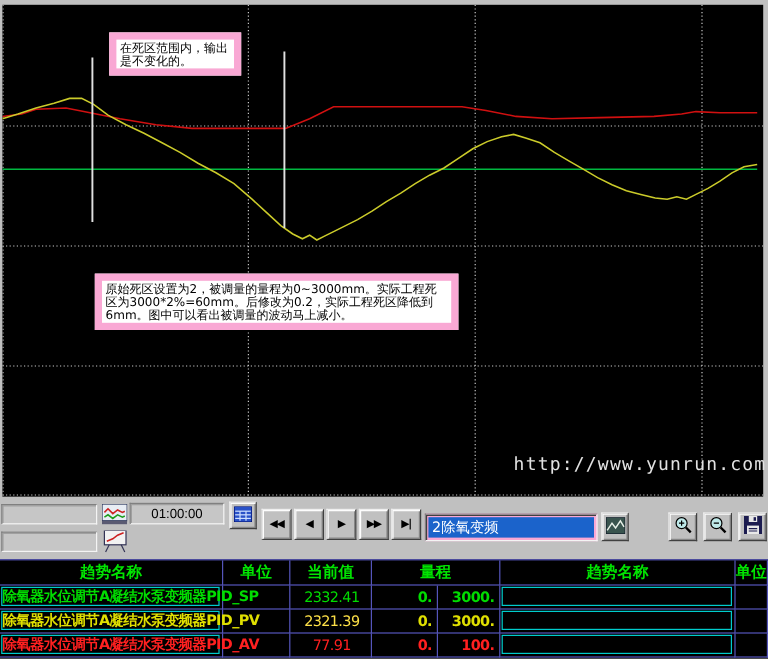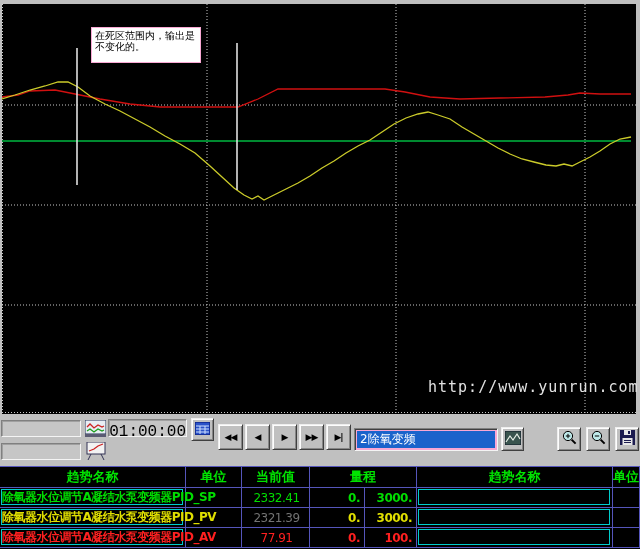--- a/index.html
+++ b/index.html
@@ -3,40 +3,40 @@
 <meta charset="utf-8">
 <style>
   * { margin:0; padding:0; box-sizing:border-box; }
   html,body { width:640px; height:549px; overflow:hidden; background:#c0c0c0;
               font-family:"DejaVu Sans", sans-serif; }
   #stage { position:relative; width:640px; height:549px; background:#c0c0c0; }
 
   
   #plot { position:absolute; left:2px; top:4px; width:634px; height:410px; background:#000; }
   #plot-svg { position:absolute; left:0; top:0; }
-  .annot { position:absolute; background:#ffffff; border:1px solid #f9a8d4; color:#000;
+  .annot { position:absolute; background:#ffffff; border:6px solid #f9a8d4; color:#000;
            font-size:10px; line-height:11px; padding:2px 3px; overflow:hidden; }
   #annot-1 { left:89px; top:23px; width:110px; height:36px; }
   #annot-2 { left:77px; top:224px; width:303px; height:47px; }
   #watermark { position:absolute; left:426px; top:374px; font-family:"DejaVu Sans Mono", monospace;
                font-size:15px; letter-spacing:1px; color:#e2e2e2; white-space:nowrap; }
 
   
   #toolbar { position:absolute; left:0; top:414px; width:640px; height:52px; background:#c0c0c0; }
   .sunken { background:#c6c6c6; border:1px solid; border-color:#808080 #f4f4f4 #f4f4f4 #808080;
             box-shadow: inset 1px 1px 0 #a0a0a0; }
   .raised { background:#c0c0c0; border:1px solid; border-color:#eeeeee #404040 #404040 #eeeeee;
             box-shadow: inset 1px 1px 0 #fdfdfd, inset -1px -1px 0 #868686; cursor:pointer; }
   .panel1 { position:absolute; left:1px; top:6px;  width:80px; height:17px; }
   .panel2 { position:absolute; left:1px; top:29px; width:80px; height:17px; }
   .tb-icon { position:absolute; }
   #icon-trend { left:85px; top:6px; }
   #icon-board { left:85px; top:28px; }
-  .field { position:absolute; text-align:right; font-family:Liberation Mono, monospace;
-           font-size:16px; color:#000; padding-top:3px; }
+  .field { position:absolute; text-align:center; font-family:Liberation Sans, sans-serif;
+           font-size:11px; color:#000; padding-top:3px; }
   #field-time  { left:108px; top:5px;  width:79px; height:18px; }
   #field-speed { left:108px; top:29px; width:79px; height:18px; }
   #btn-keypad { position:absolute; left:191px; top:4px; width:23px; height:23px;
                 display:flex; align-items:center; justify-content:center; }
   #playback { position:absolute; left:218px; top:10px; display:flex; gap:2px; }
   .pb-btn { width:25px; height:26px; font-size:9px; font-weight:bold; color:#000;
             display:flex; align-items:center; justify-content:center; letter-spacing:-1px;
             font-family:"DejaVu Sans", sans-serif; }
   #combo { position:absolute; left:354px; top:14px; width:144px; height:23px; background:#f9a8d4;
            border:1px solid; border-color:#808080 #f4f4f4 #f4f4f4 #808080;
@@ -84,20 +84,21 @@
         <line x1="0" y1="101" x2="634" y2="101" stroke="#c8c8c8" stroke-width="1" stroke-dasharray="1 2"></line>
         <line x1="0" y1="201" x2="634" y2="201" stroke="#c8c8c8" stroke-width="1" stroke-dasharray="1 2"></line>
         <line x1="0" y1="301" x2="634" y2="301" stroke="#c8c8c8" stroke-width="1" stroke-dasharray="1 2"></line>
         <polyline points="0,137 629,137" fill="none" stroke="#00b840" stroke-width="1.3"></polyline>
         <polyline points="0,93 16,91 28,87 53,86 73,90 98,95 128,100 158,103 236,103 256,95 276,85 383,85 403,88 428,93 458,95 498,94 543,93 566,91 578,89 598,90 629,90" fill="none" stroke="#d01010" stroke-width="1.3"></polyline>
         <polyline points="0,95 13,91 28,86 43,82 56,78 66,78 76,83 88,92 103,100 118,107 133,115 148,123 163,132 178,140 193,149 208,162 220,173 232,184 242,191 250,195 256,192 262,196 268,193 276,189 286,184 296,179 308,172 320,164 332,157 344,149 356,142 368,136 380,128 392,120 404,114 416,110 426,108 436,111 448,115 460,123 472,130 484,137 496,144 508,150 520,155 532,158 544,161 554,162 562,160 570,162 578,158 588,153 598,147 608,140 618,135 629,133" fill="none" stroke="#cbcb2a" stroke-width="1.3"></polyline>
         <line x1="75" y1="44" x2="75" y2="181" stroke="#e0e0e0" stroke-width="1.6"></line>
         <line x1="235" y1="39" x2="235" y2="186" stroke="#e0e0e0" stroke-width="1.6"></line>
       </svg>
     <div class="annot" id="annot-1">在死区范围内，输出是不变化的。</div>
+    <div class="annot" id="annot-2">原始死区设置为2，被调量的量程为0~3000mm。实际工程死区为3000*2%=60mm。后修改为0.2，实际工程死区降低到6mm。图中可以看出被调量的波动马上减小。</div>
     <div id="watermark">http://www.yunrun.com.cn</div>
   </div>
 
   <div id="toolbar">
     <div class="panel1 sunken"></div>
     <div class="panel2 sunken"></div>
 
     <span class="tb-icon" id="icon-trend">
       <svg width="21" height="17" viewBox="0 0 21 17">
         <rect x="0" y="0" width="21" height="14" fill="#e8edf4" stroke="#233055"></rect>
@@ -213,21 +214,21 @@
             <span class="selbox"></span>
           </div>
           <div class="cell val"></div>
         </div>
         <div class="grid-row trow">
           <div class="cell name-cell" style="color: rgb(224, 224, 0);">
             <span class="selbox"></span>
             <span class="name-text">除氧器水位调节A凝结水泵变频器PID_PV</span>
           </div>
           <div class="cell val" style="color: rgb(224, 224, 0);"></div>
-          <div class="cell val" style="color: #737373;">
+          <div class="cell val" style="color: #fde047;">
             <span class="name-text">2321.39</span>
           </div>
           <div class="cell rng" style="color: rgb(224, 224, 0);">
             <span class="name-text">0.</span>
           </div>
           <div class="cell rng" style="color: rgb(224, 224, 0);">
             <span class="name-text">3000.</span>
           </div>
           <div class="cell name-cell">
             <span class="selbox"></span>

